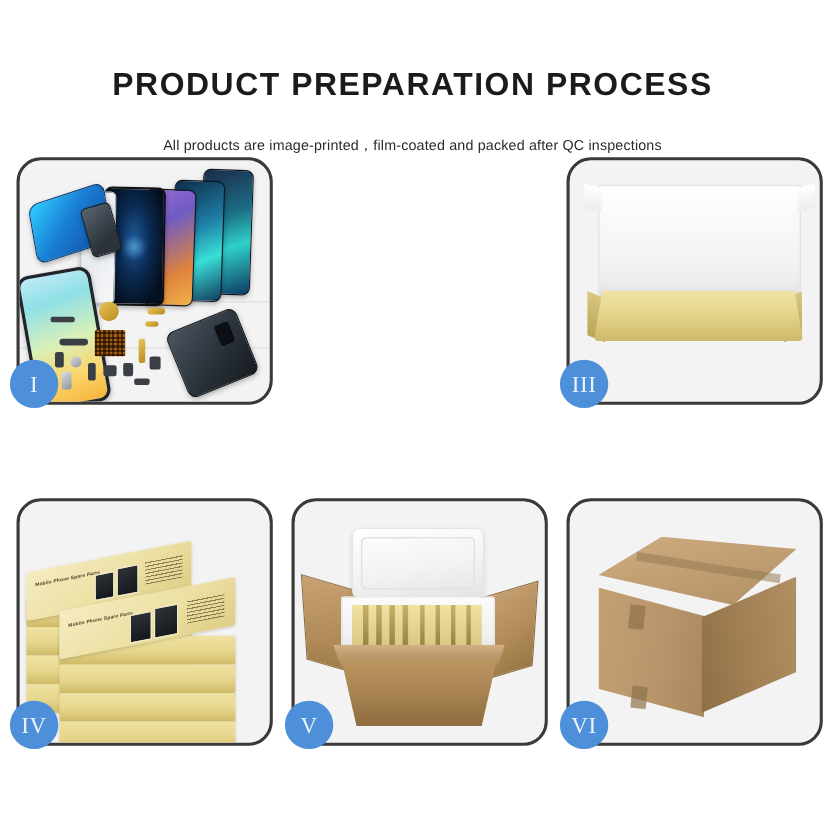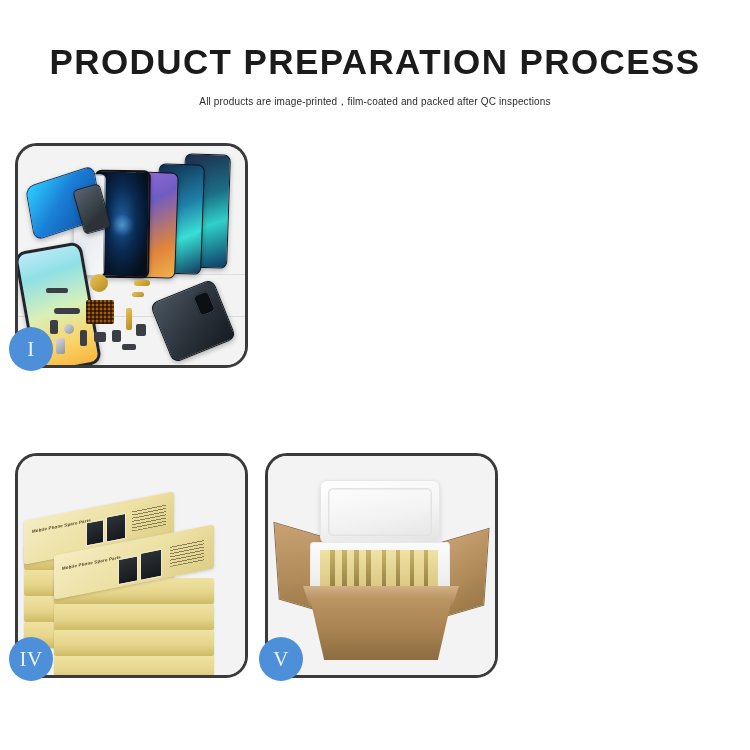--- a/index.html
+++ b/index.html
@@ -17,33 +17,33 @@
 
   
   .header {
     position: absolute;
     left: 0;
     top: 0;
     width: 750px;
     text-align: center;
   }
   .page-title {
-    margin: 0;
+    margin: 15px;
     padding-top: 42px;
-    font-size: 35px;
+    font-size: 29px;
     line-height: 40px;
     font-weight: 700;
     letter-spacing: 1.4px;
     color: #1b1b1b;
     font-family: "Liberation Sans", sans-serif;
   }
   .page-subtitle {
     margin: 0;
     padding-top: 10px;
-    font-size: 10px;
+    font-size: 13px;
     line-height: 20px;
     font-weight: 400;
     color: #2a2a2a;
     letter-spacing: 0.15px;
   }
 
   
   .grid {
     position: absolute;
     left: 15px;
@@ -422,20 +422,32 @@
           <div class="prt" style="left:60px;top:50px;width:10px;height:12px;border-radius:2px"></div>
           <div class="prt silver" style="left:-20px;top:64px;width:9px;height:16px;border-radius:2px"></div>
           <div class="prt" style="left:46px;top:70px;width:14px;height:6px"></div>
         </div>
       </div>
     </div>
     <div class="badge">I</div>
   </div>
 
 
+  <div class="panel p3">
+    <div class="panel-clip">
+      <div class="scene">
+        <div class="box3-lid"></div>
+        <div class="box3-fill"></div>
+        <div class="box3-lipL"></div>
+        <div class="box3-lipR"></div>
+        <div class="box3-front"></div>
+      </div>
+    </div>
+    <div class="badge">III</div>
+  </div>
 
   <div class="panel p4">
     <div class="panel-clip">
       <div class="scene">
         <div class="stack">
 
           <div class="sbox" style="left:0;top:54px"></div>
           <div class="sbox" style="left:0;top:80px"></div>
           <div class="sbox" style="left:0;top:106px"></div>
           <div class="sbox" style="left:0;top:132px"></div>
@@ -481,14 +493,27 @@
           <div class="v-slot" style="left:90px;width:4px"></div>
           <div class="v-slot" style="left:104px;width:4px"></div>
         </div>
         <div class="v-rim"></div>
         <div class="v-body"></div>
       </div>
     </div>
     <div class="badge">V</div>
   </div>
 
+  <div class="panel p6">
+    <div class="panel-clip">
+      <div class="scene">
+        <div class="c-top"></div>
+        <div class="c-seam"></div>
+        <div class="c-left"></div>
+        <div class="c-right"></div>
+        <div class="c-tape" style="left:54px;top:94px;width:14px;height:22px;transform:rotate(6deg)"></div>
+        <div class="c-tape" style="left:56px;top:168px;width:14px;height:20px;transform:rotate(6deg)"></div>
+      </div>
+    </div>
+    <div class="badge">VI</div>
+  </div>
 
 </div>
 
 </body></html>

